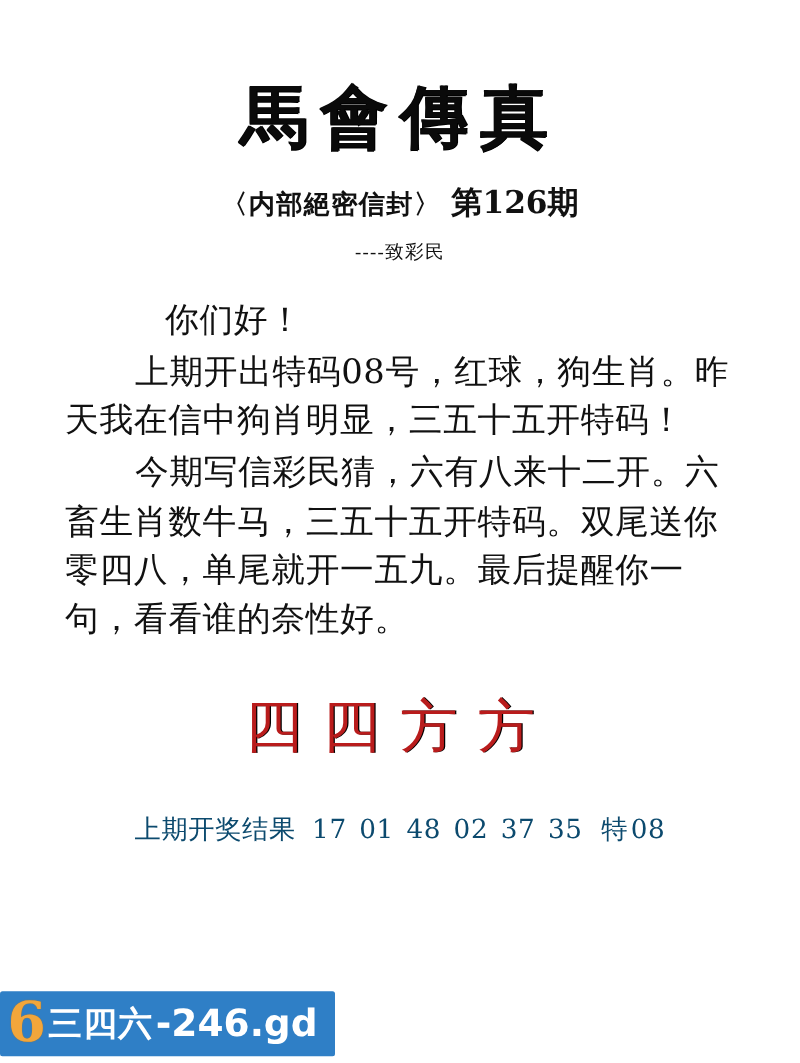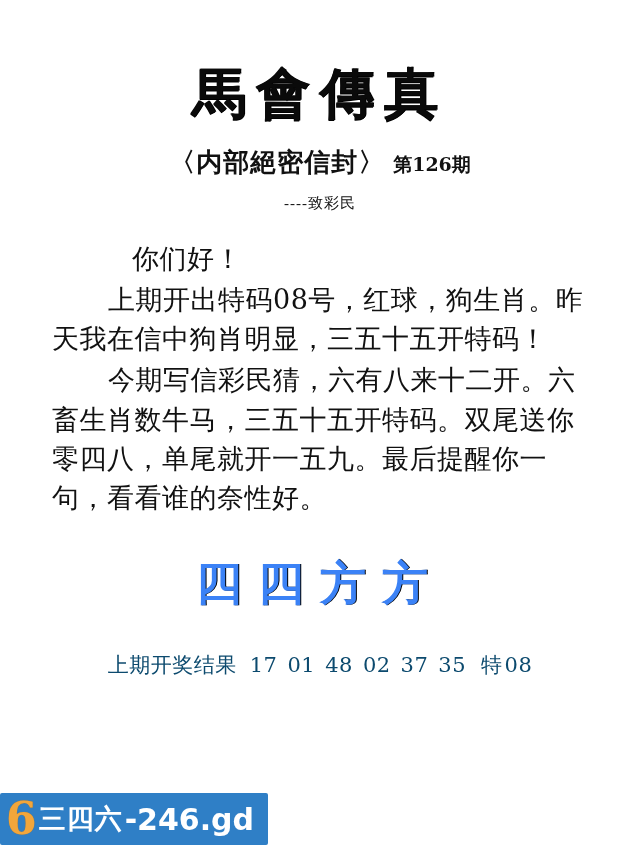--- a/index.html
+++ b/index.html
@@ -31,24 +31,24 @@
 
   .subtitle-row {
     text-align: center;
     margin-top: 14px;
     font-size: 27px;
     font-weight: bold;
     color: #111;
     letter-spacing: 1px;
   }
   .subtitle-row .bracketed {
-    font-size: 26px;
+    font-size: 21px;
   }
   .subtitle-row .issue {
-    font-size: 19px;
+    font-size: 25px;
     margin-left: 8px;
     letter-spacing: 0px;
     text-align: right;
   }
 
   .dedication {
     text-align: center;
     margin-top: 14px;
     font-size: 15px;
     color: #111;
@@ -69,23 +69,23 @@
   }
   .p-indent1 { text-indent: 36px; }
   .p-indent2 { text-indent: 80px; }
   .p-indent3 { text-indent: 56px; }
 
   
   .slogan {
     text-align: center;
     margin-top: 36px;
     font-size: 46px;
-    font-weight: bold;
+    font-weight: normal;
     letter-spacing: 16px;
-    color: #3b82f6;
+    color: #b91c1c;
     text-shadow: 1px 0 0 #000;
   }
 
   
   .result-line {
     margin: 36px 0 0 0;
     text-align: center;
     font-size: 21px;
     color: #0c4a6e;
     letter-spacing: 0.5px;

